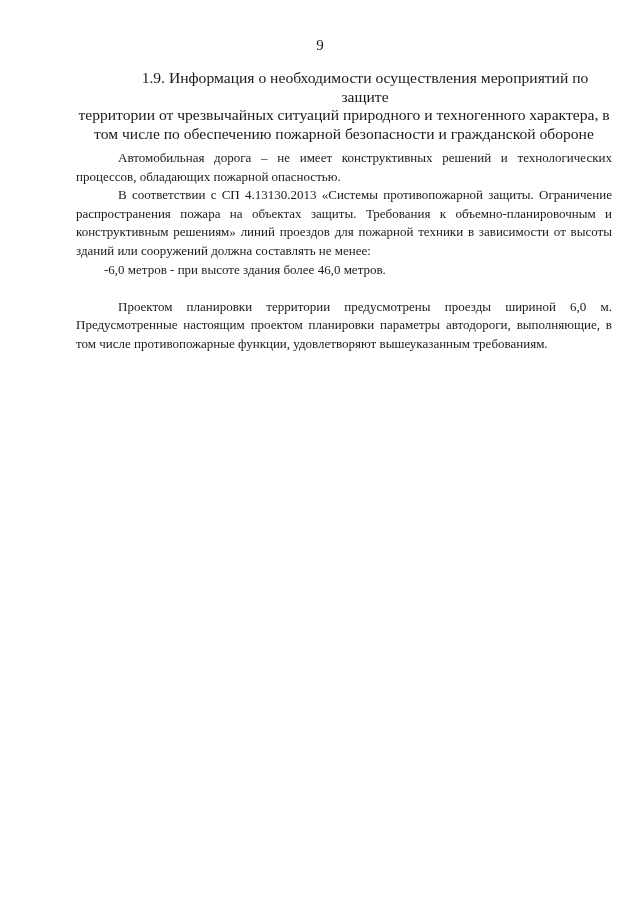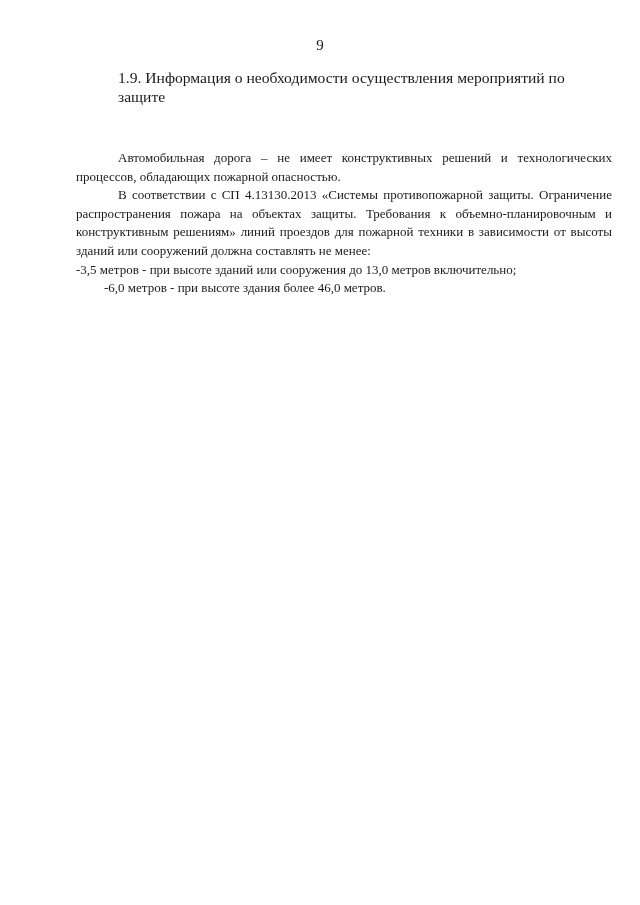--- a/index.html
+++ b/index.html
@@ -1,36 +1,36 @@
 <!DOCTYPE html>
 <html><head>
 <meta charset="utf-8">
 <style>
   html, body { margin:0; padding:0; background:#ffffff; }
   body { width:640px; height:905px; position:relative; overflow:hidden;
          font-family:"Liberation Serif", "DejaVu Serif", serif; color:#1a1a1a; }
   .page-number { position:absolute; top:37px; left:0; width:640px; text-align:center; font-size:15px; }
-  .heading { position:absolute; top:69px; left:76px; width:536px; text-align:left;
+  .heading { position:absolute; top:69px; left:76px; width:536px; text-align:center;
              font-size:15.6px; line-height:18.6px; }
   .body { position:absolute; top:149px; left:76px; width:536px; font-size:13px; line-height:18.6px; }
   .p { text-align:justify; text-indent:42px; margin:0; }
   .gap { height:18.6px; }
 </style>
 </head>
 <body>
 
 <div class="page-number">9</div>
 
 <div class="heading">
   <div style="padding-left:42px;">1.9. Информация о необходимости осуществления мероприятий по защите</div>
+  <div>территории от чрезвычайных ситуаций природного и техногенного характера, в</div>
+  <div>том числе по обеспечению пожарной безопасности и гражданской обороне</div>
 </div>
 
 <div class="body">
   <p class="p">Автомобильная дорога –  не имеет конструктивных решений и технологических процессов, обладающих пожарной опасностью.</p>
   <p class="p">В соответствии с СП 4.13130.2013 «Системы противопожарной защиты. Ограничение распространения пожара на объектах защиты.  Требования к объемно-планировочным и конструктивным решениям» линий проездов для пожарной техники в зависимости от высоты зданий или сооружений должна составлять не менее:</p>
-  <p class="p" style="text-indent:0;">
-    <span class="dash">-</span><span>3,5 метров - при высоте зданий или сооружения до 13,0 метров включительно;</span>
-  </p>
   <p class="p" style="text-indent:0;margin-left:28px;">
     <span class="dash">-</span><span>6,0 метров - при высоте здания более 46,0 метров.</span>
   </p>
   <div class="gap"></div>
+  <p class="p">Проектом планировки территории предусмотрены проезды шириной 6,0 м. Предусмотренные настоящим проектом планировки параметры автодороги, выполняющие, в том числе противопожарные функции, удовлетворяют вышеуказанным требованиям.</p>
 </div>
 
 </body></html>

